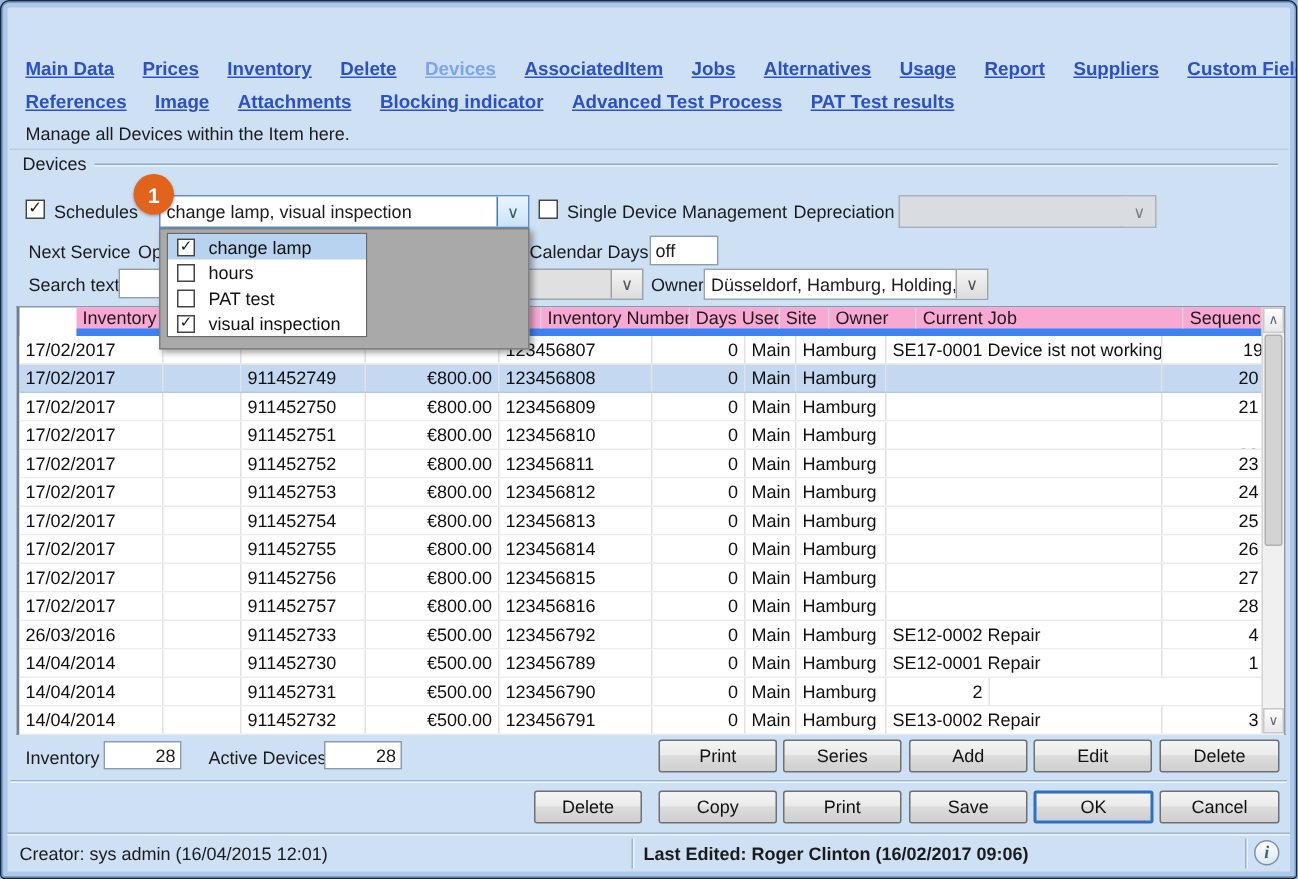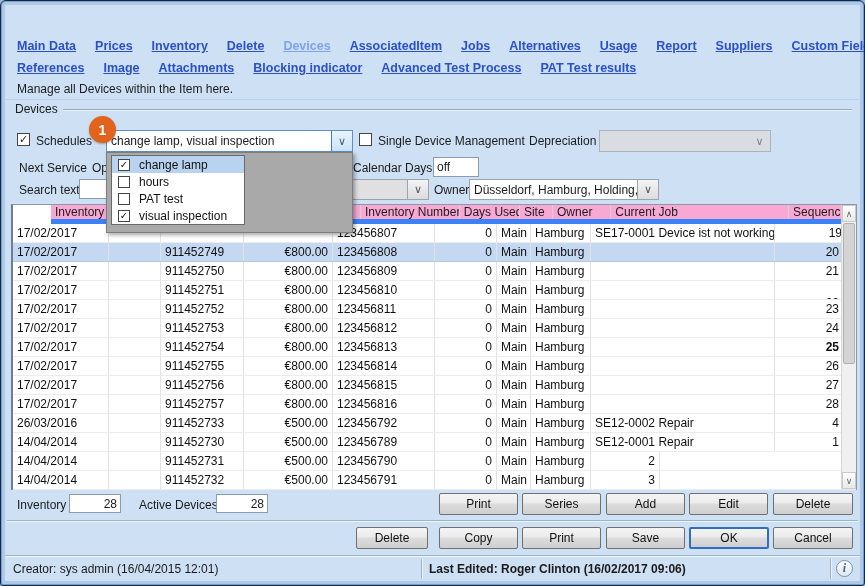--- a/index.html
+++ b/index.html
@@ -243,21 +243,21 @@
         <div class="trow">
           <div class="td" style="width: 96px;">17/02/2017</div>
           <div class="td" style="width: 52px;"></div>
           <div class="td" style="width: 83px;">911452754</div>
           <div class="td r" style="width: 89px;">€800.00</div>
           <div class="td" style="width: 102px;">123456813</div>
           <div class="td r" style="width: 62px;">0</div>
           <div class="td" style="width: 34px;">Main</div>
           <div class="td" style="width: 60px;">Hamburg</div>
           <div class="td" style="width: 184px;"></div>
-          <div class="td r" style="width: 69px; font-weight: bold;">25</div>
+          <div class="td r" style="width: 69px;">25</div>
         </div>
         <div class="trow">
           <div class="td" style="width: 96px;">17/02/2017</div>
           <div class="td" style="width: 52px;"></div>
           <div class="td" style="width: 83px;">911452755</div>
           <div class="td r" style="width: 89px;">€800.00</div>
           <div class="td" style="width: 102px;">123456814</div>
           <div class="td r" style="width: 62px;">0</div>
           <div class="td" style="width: 34px;">Main</div>
           <div class="td" style="width: 60px;">Hamburg</div>
@@ -325,20 +325,21 @@
         </div>
         <div class="trow">
           <div class="td" style="width: 96px;">14/04/2014</div>
           <div class="td" style="width: 52px;"></div>
           <div class="td" style="width: 83px;">911452732</div>
           <div class="td r" style="width: 89px;">€500.00</div>
           <div class="td" style="width: 102px;">123456791</div>
           <div class="td r" style="width: 62px;">0</div>
           <div class="td" style="width: 34px;">Main</div>
           <div class="td" style="width: 60px;">Hamburg</div>
+          <div class="td" style="width: 184px;">SE13-0002 Repair</div>
           <div class="td r" style="width: 69px;">3</div>
         </div>
       </div>
     <div class="vscroll">
       <span class="sbtn" style="top:0;">∧</span>
       <span class="sthumb"></span>
       <span class="sbtn" style="bottom:0;">∨</span>
     </div>
   </div>
 

